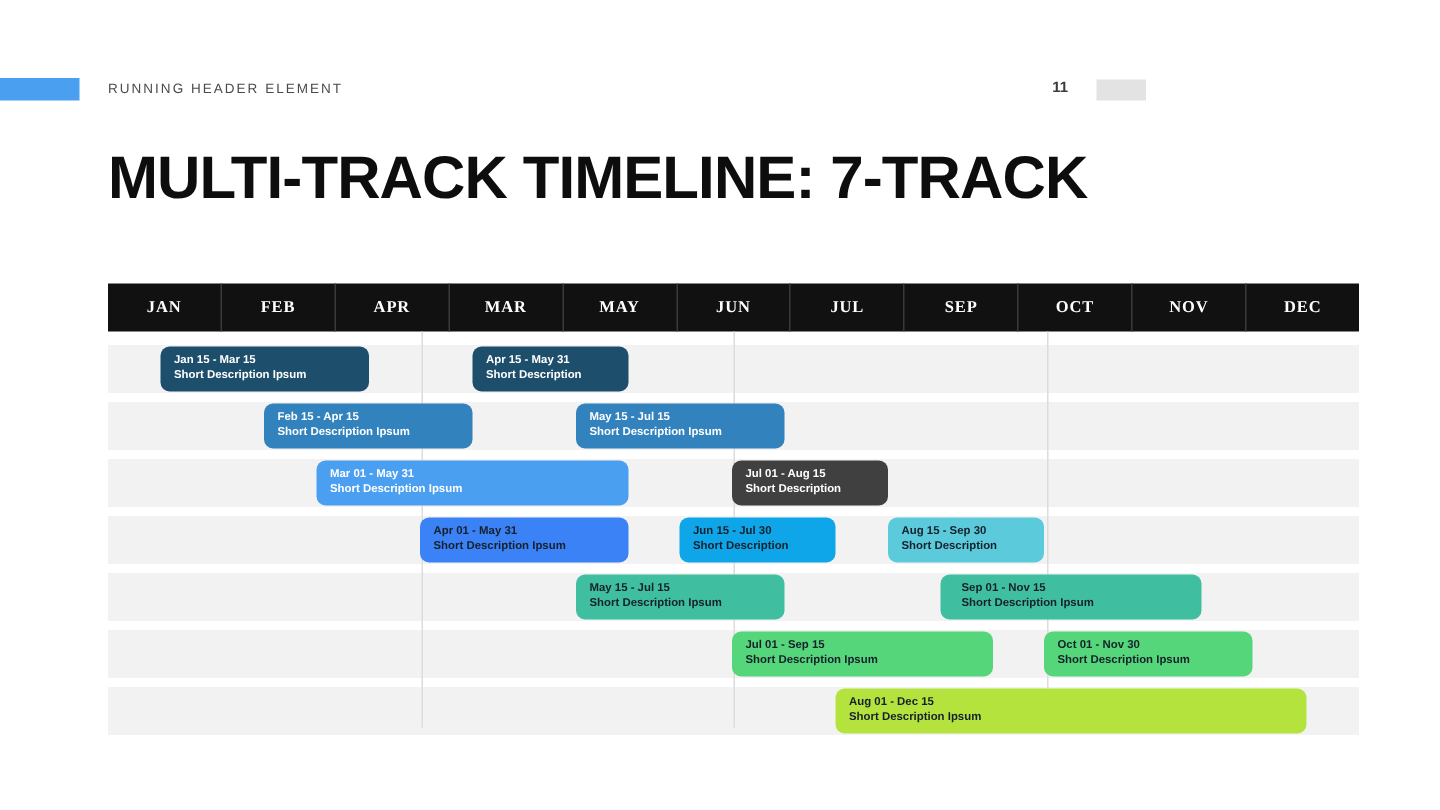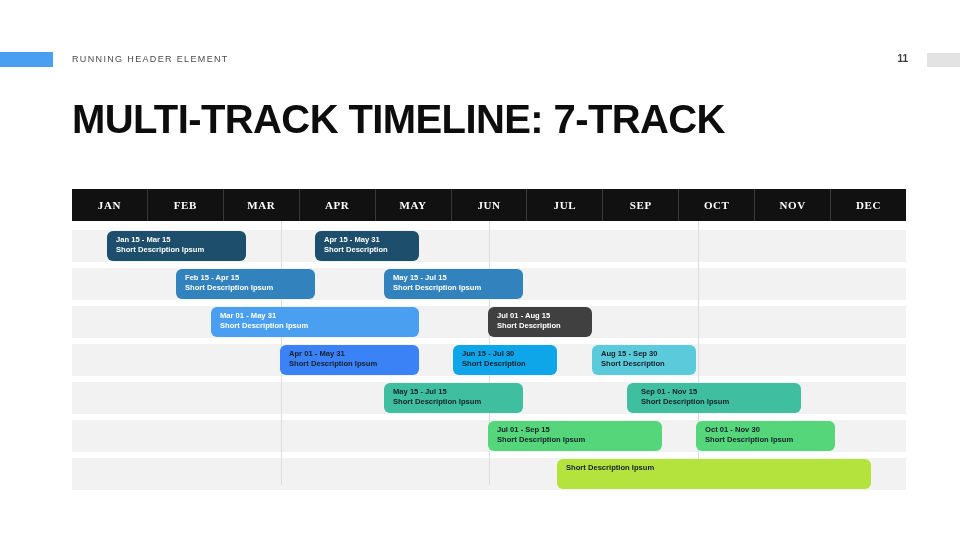--- a/index.html
+++ b/index.html
@@ -9,21 +9,21 @@
     background: #ffffff;
     font-family: "Liberation Sans", sans-serif;
     overflow: hidden;
   }
 
   
   .running-header {
     position: absolute;
     top: 52px;
     left: 0;
-    width: 960px;
+    width: 764px;
     height: 18px;
   }
   .header-accent {
     position: absolute;
     left: 0;
     top: 0;
     width: 53px;
     height: 15px;
     background: #4a9ff0;
   }
@@ -148,22 +148,22 @@
   <div class="header-page-no">11</div>
   <div class="header-rightblock"></div>
 </div>
 
 <h1 class="slide-title">MULTI-TRACK TIMELINE: 7-TRACK</h1>
 
 <div class="timeline">
   <div class="month-header" id="month-header">
       <div class="month-cell">JAN</div>
       <div class="month-cell">FEB</div>
+      <div class="month-cell">APR</div>
       <div class="month-cell">MAR</div>
-      <div class="month-cell">APR</div>
       <div class="month-cell">MAY</div>
       <div class="month-cell">JUN</div>
       <div class="month-cell">JUL</div>
       <div class="month-cell">SEP</div>
       <div class="month-cell">OCT</div>
       <div class="month-cell">NOV</div>
       <div class="month-cell">DEC</div>
     </div>
   <div class="track-area" id="track-area">
       <div class="track-row" style="top: 9px;"></div>
@@ -222,16 +222,17 @@
       </div>
       <div class="bar text-dark" style="left: 416px; width: 174px; top: 200px; background: rgb(85, 214, 122);">
         <div class="bar-date">Jul 01 - Sep 15</div>
         <div class="bar-desc">Short Description Ipsum</div>
       </div>
       <div class="bar text-dark" style="left: 624px; width: 139px; top: 200px; background: rgb(85, 214, 122);">
         <div class="bar-date">Oct 01 - Nov 30</div>
         <div class="bar-desc">Short Description Ipsum</div>
       </div>
       <div class="bar text-dark" style="left: 485px; width: 314px; top: 238px; background: rgb(181, 227, 61);">
+        <div class="bar-date">Aug 01 - Dec 15</div>
         <div class="bar-desc">Short Description Ipsum</div>
       </div>
     </div>
 </div>
 
 </body></html>

